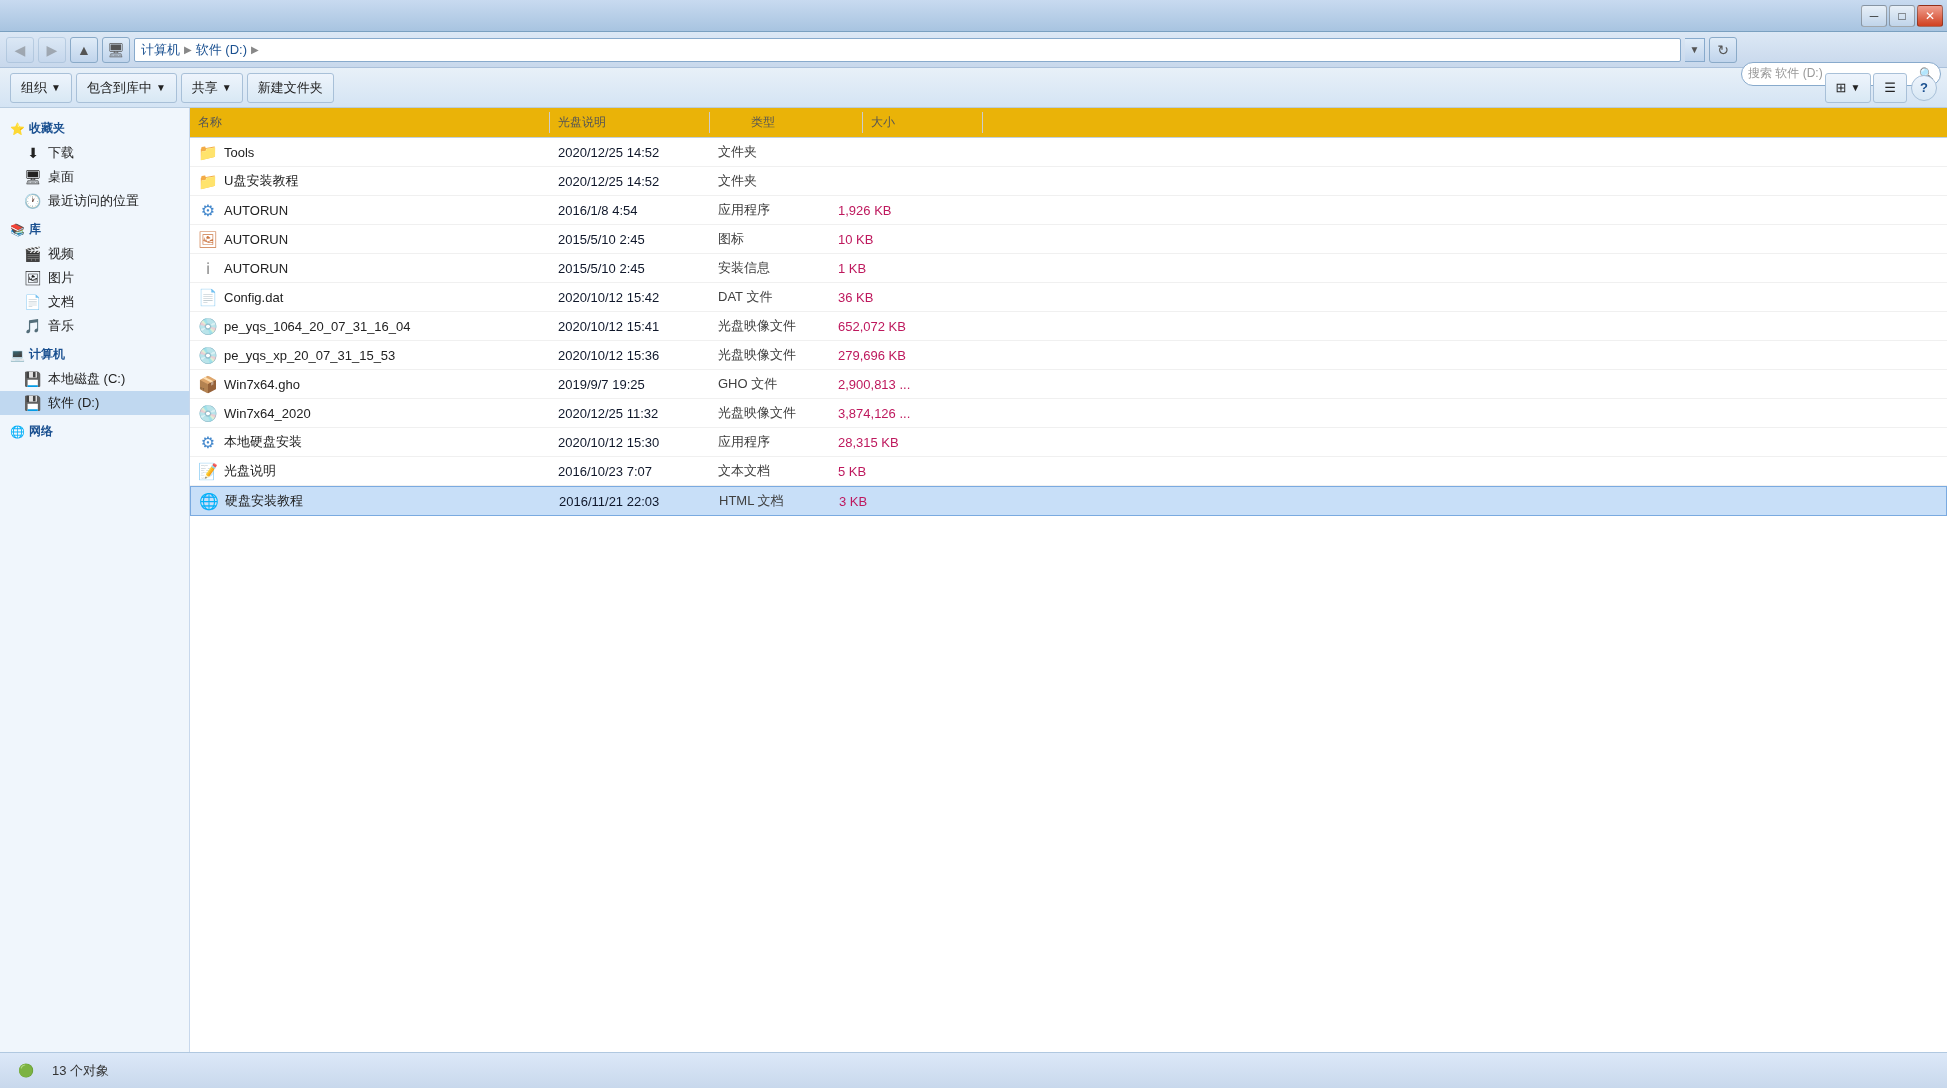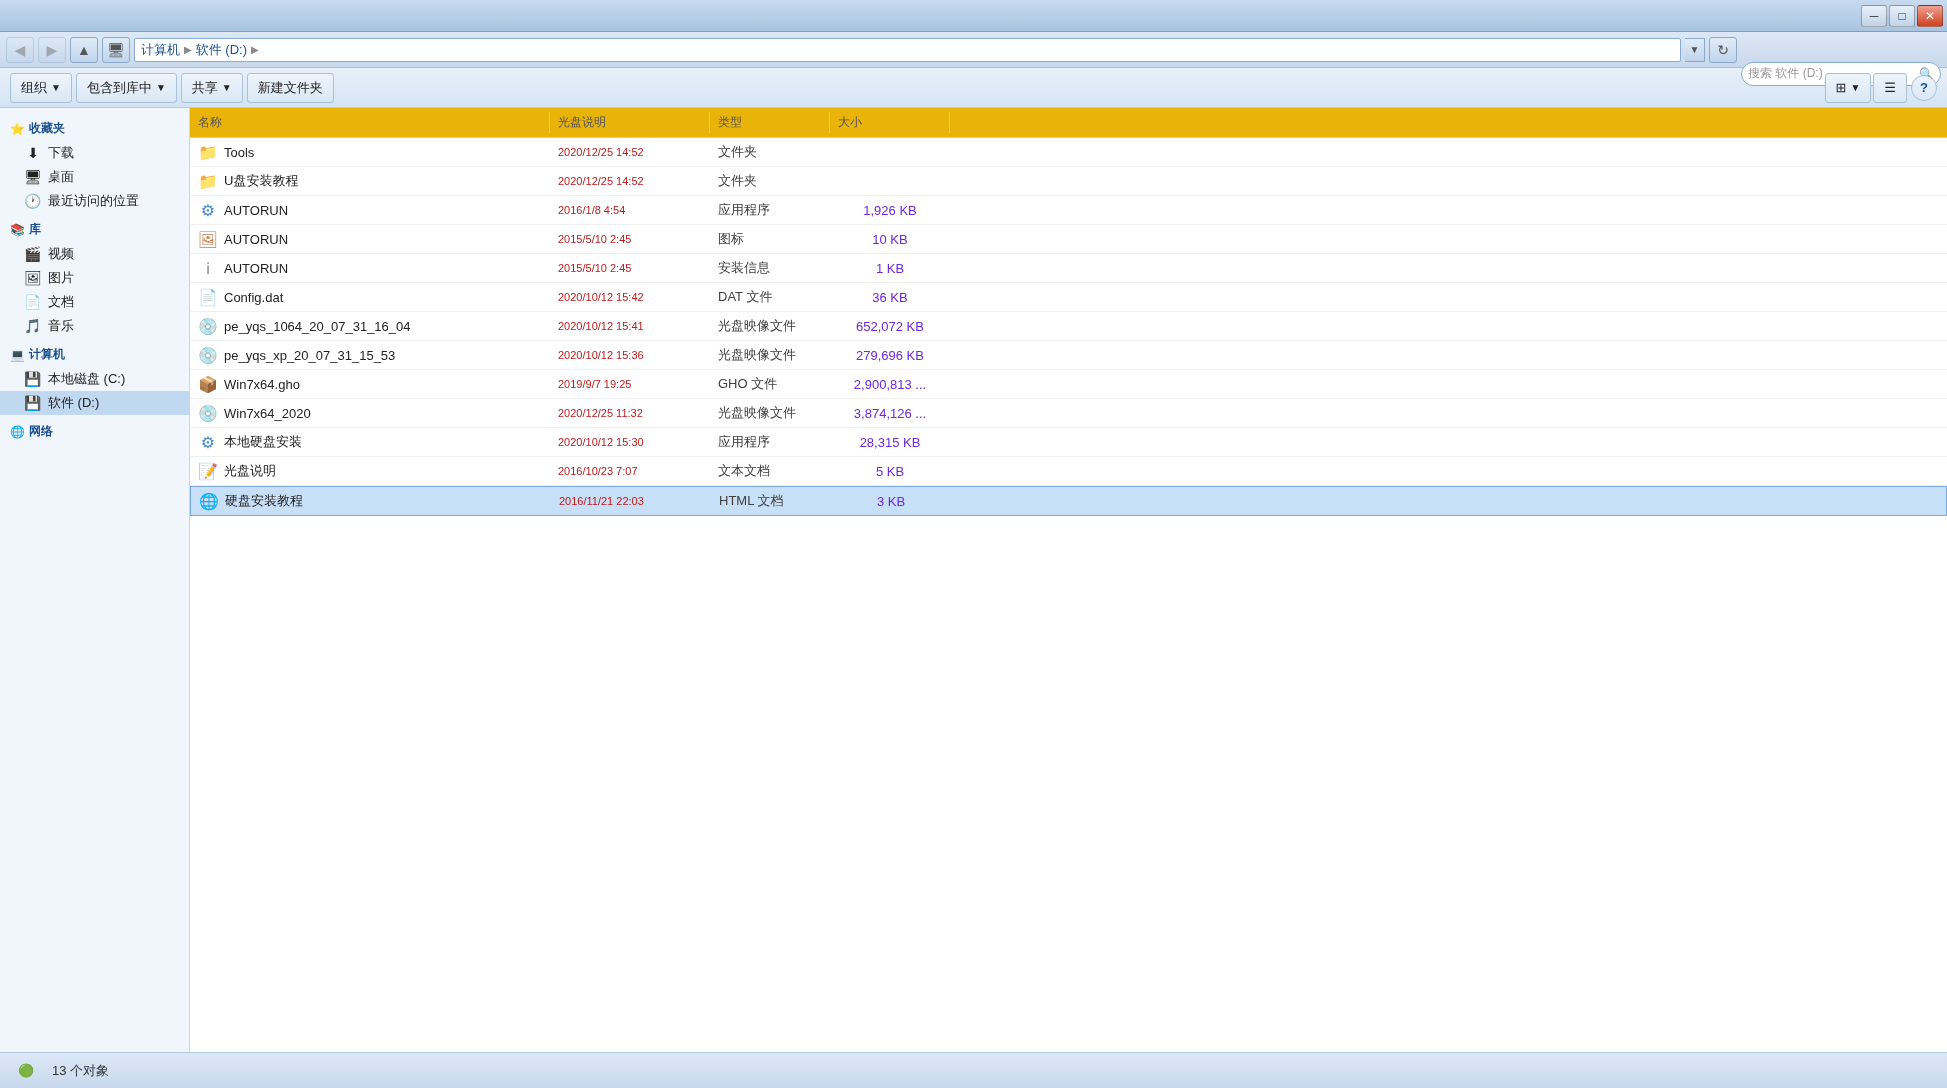--- a/index.html
+++ b/index.html
@@ -223,21 +223,21 @@
     .col-header {
       font-size: 12px;
       color: #555;
       padding: 2px 8px;
       cursor: pointer;
       user-select: none;
       border-right: 1px solid #ccc;
     }
     .col-name { width: 360px; }
     .col-date { width: 160px; }
-    .col-type { width: 120px; }
+    .col-type { width: 120px; margin-left: 33px; }
     .col-size { width: 120px; font-family: Liberation Serif, serif; }
 
     .file-row {
       display: flex;
       align-items: center;
       padding: 2px 0;
       border-bottom: 1px solid #f0f0f0;
       cursor: pointer;
     }
     .file-row.selected { background: #c8dff8; border: 1px solid #7aaae0; }
@@ -251,23 +251,23 @@
     }
     .file-icon {
       width: 20px;
       height: 20px;
       display: flex;
       align-items: center;
       justify-content: center;
       font-size: 16px;
       flex-shrink: 0;
     }
-    .file-date { width: 160px; padding: 2px 8px; font-size: 11px; color: #b91c1c; }
+    .file-date { width: 160px; padding: 2px 8px; font-size: 13px; color: #0f172a; }
     .file-type { width: 120px; padding: 2px 8px; font-size: 13px; color: #404040; }
-    .file-size { width: 120px; padding: 2px 8px; font-size: 13px; color: #6d28d9; text-align: center; }
+    .file-size { width: 120px; padding: 2px 8px; font-size: 13px; color: #be185d; text-align: left; }
 
     
     .statusbar {
       height: 36px;
       background: linear-gradient(to bottom, #dce8f8, #c8d8ec);
       border-top: 1px solid #b0c8e0;
       display: flex;
       align-items: center;
       padding: 0 10px;
       gap: 10px;

